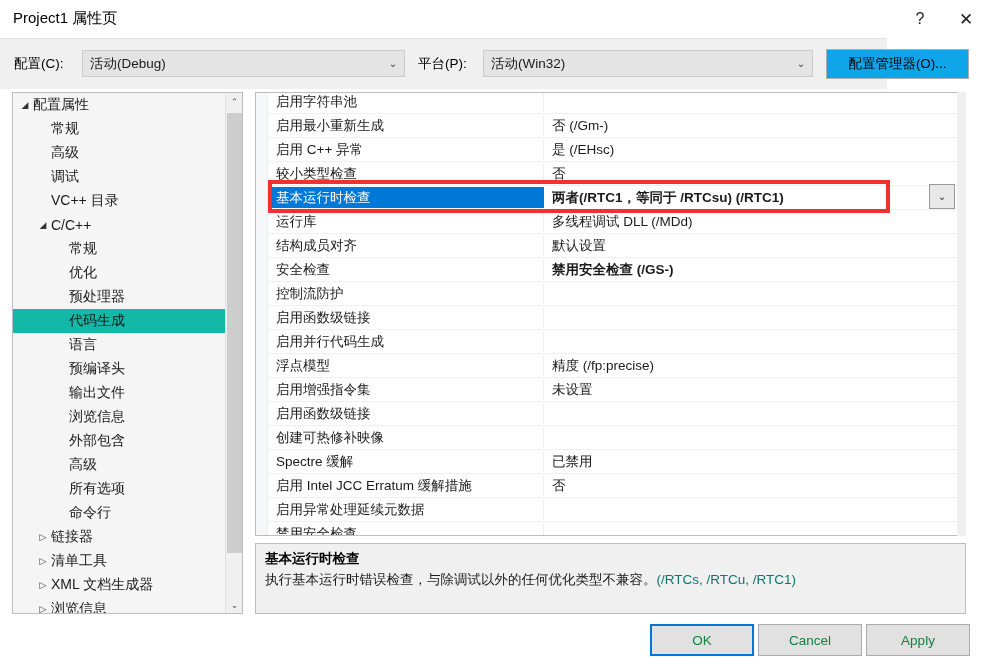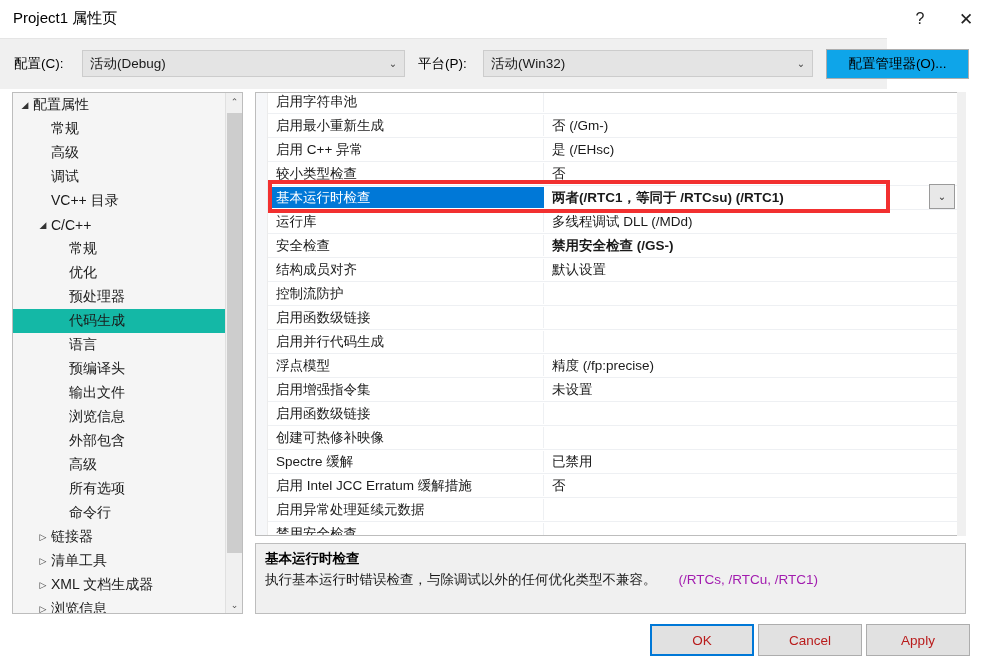--- a/index.html
+++ b/index.html
@@ -300,41 +300,40 @@
     color: #000;
     margin-bottom: 3px;
     white-space: nowrap;
   }
   .desc-body {
     font-size: 13.5px;
     color: #1a1a1a;
     white-space: nowrap;
   }
   .desc-body .switches {
-    margin-left: 22px;
-    color: #a21caf;
+    color: #0f766e;
   }
 
   
   .footer {
     position: absolute;
     left: 0; bottom: 0;
     width: 989px; height: 53px;
     background: #ffffff;
   }
   .fbtn {
     position: absolute;
     top: 10px;
     width: 104px; height: 32px;
     background: #e1e1e1;
     border: 1px solid #adadad;
     box-sizing: border-box;
     font-family: inherit;
     font-size: 13.5px;
-    color: #b91c1c;
+    color: #15803d;
     cursor: default;
     display: flex;
     align-items: center;
     justify-content: center;
   }
   .fbtn.ok { left: 650px; border: 2px solid #0078d7; }
   .fbtn.cancel { left: 758px; }
   .fbtn.apply { left: 866px; }
 </style>
 </head>
@@ -483,26 +482,26 @@
       </div>
       <div class="grow selected">
         <div class="gname">基本运行时检查</div>
         <div class="gval">两者(/RTC1，等同于 /RTCsu) (/RTC1)</div>
       </div>
       <div class="grow">
         <div class="gname">运行库</div>
         <div class="gval">多线程调试 DLL (/MDd)</div>
       </div>
       <div class="grow">
+        <div class="gname">结构成员对齐</div>
+        <div class="gval">默认设置</div>
+      </div>
+      <div class="grow">
         <div class="gname">安全检查</div>
         <div class="gval bold">禁用安全检查 (/GS-)</div>
-      </div>
-      <div class="grow">
-        <div class="gname">结构成员对齐</div>
-        <div class="gval">默认设置</div>
       </div>
       <div class="grow">
         <div class="gname">控制流防护</div>
         <div class="gval"></div>
       </div>
       <div class="grow">
         <div class="gname">启用函数级链接</div>
         <div class="gval"></div>
       </div>
       <div class="grow">

